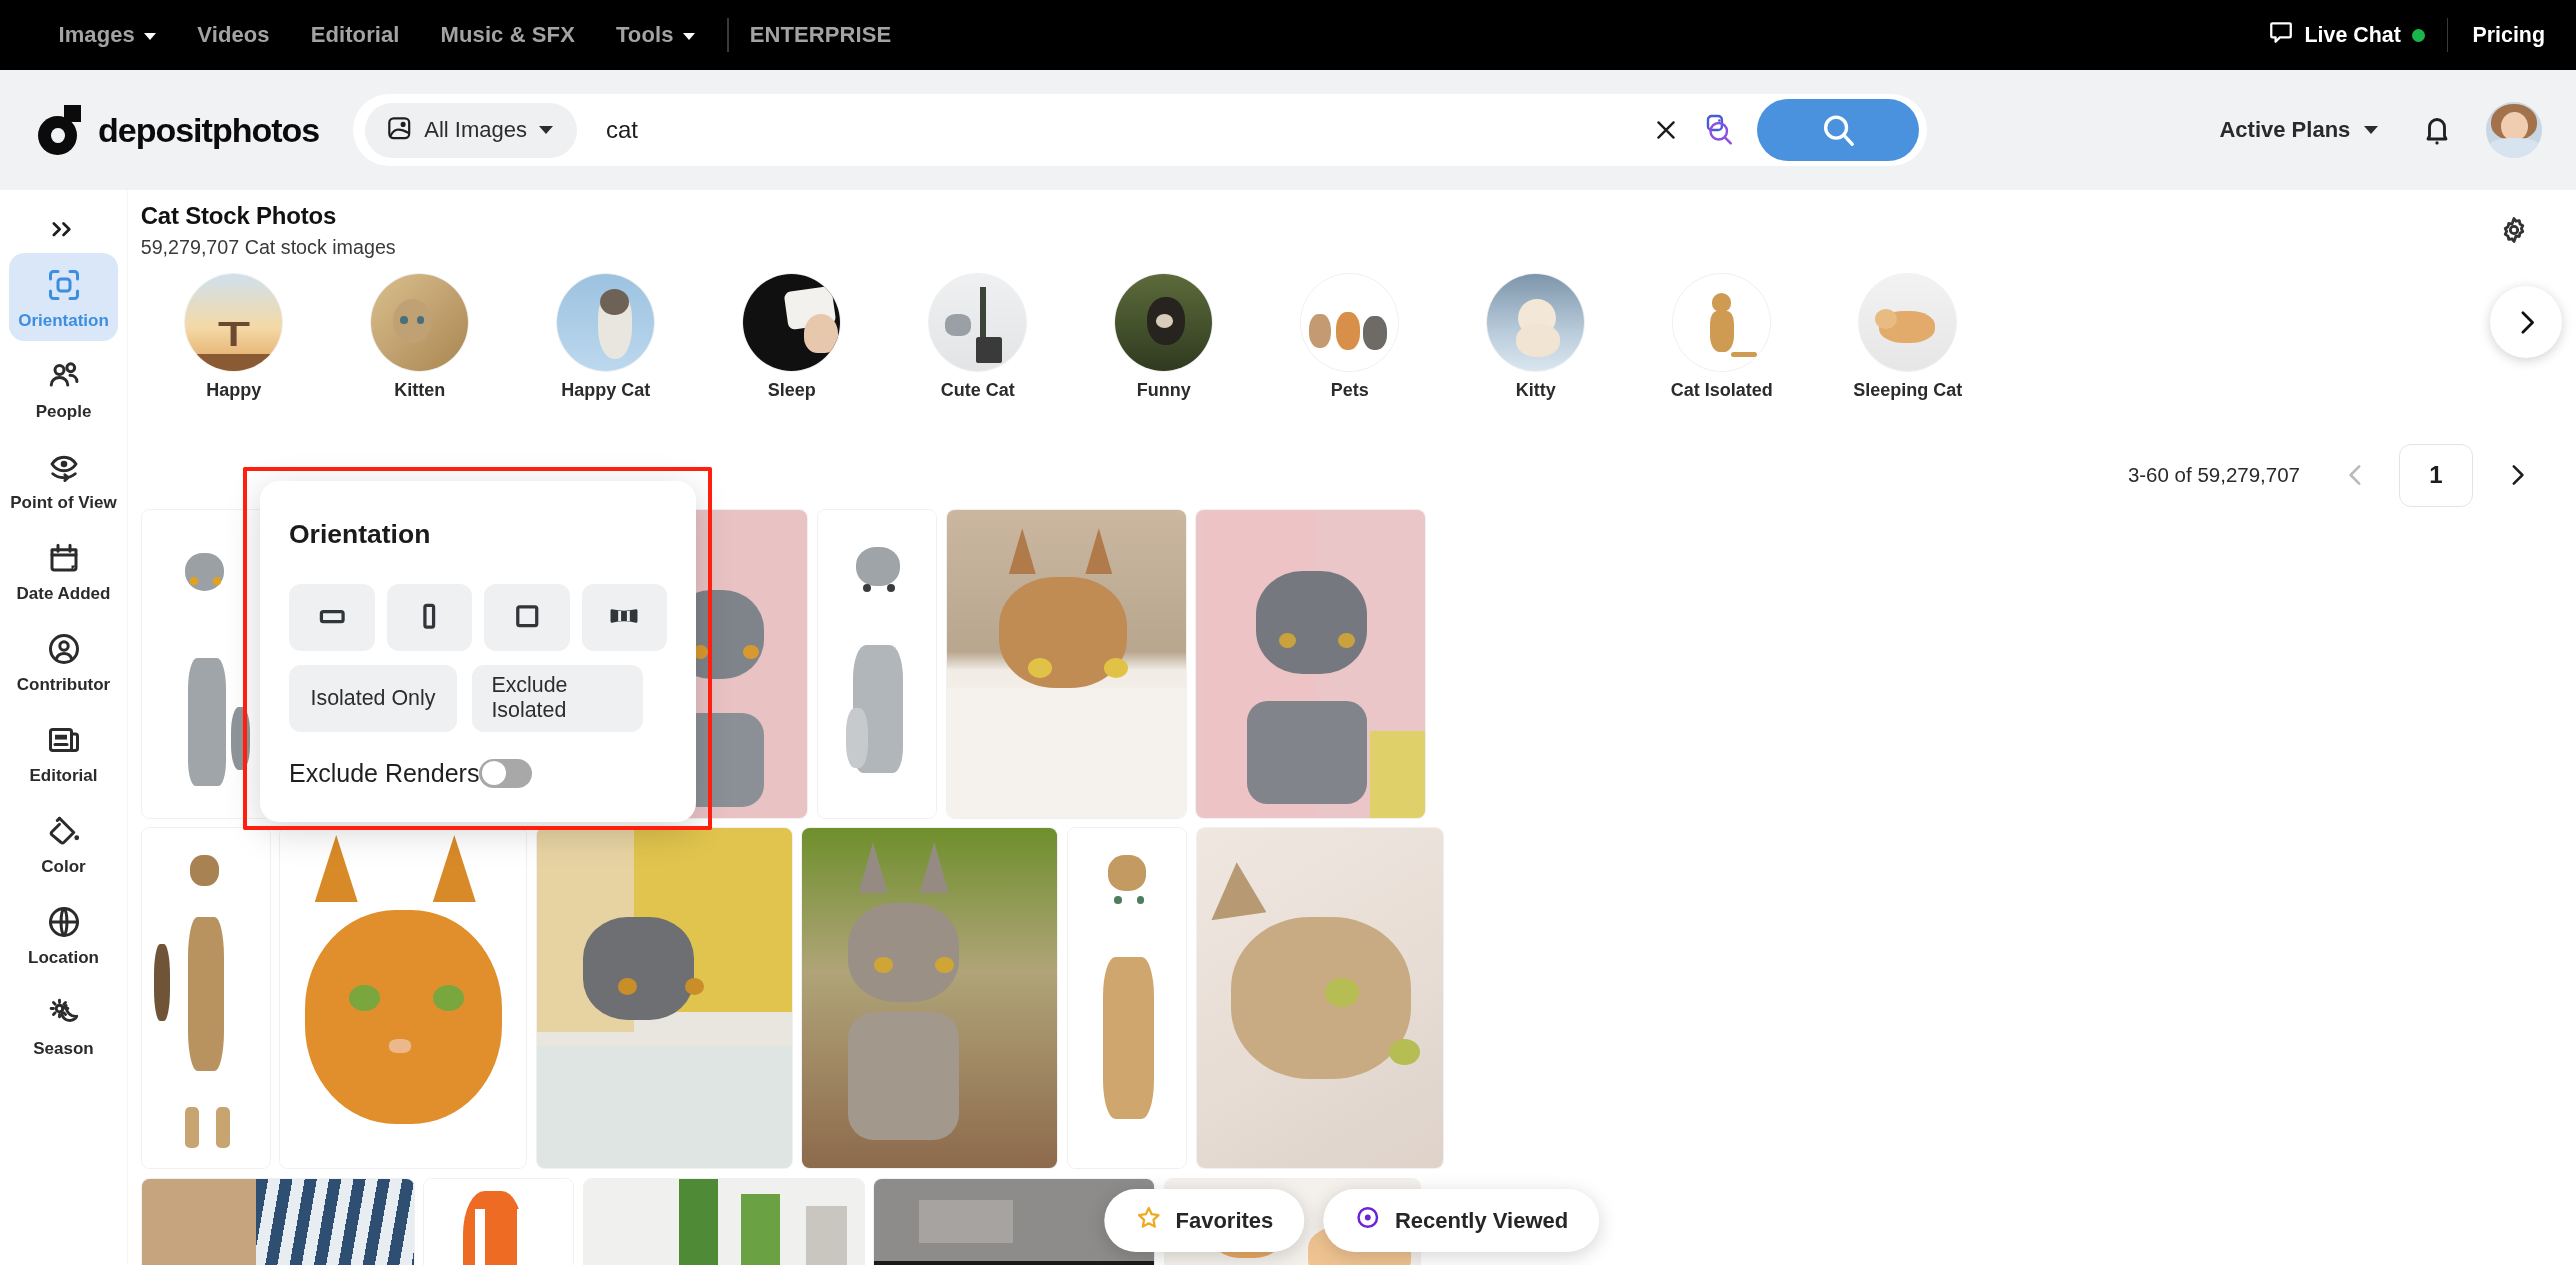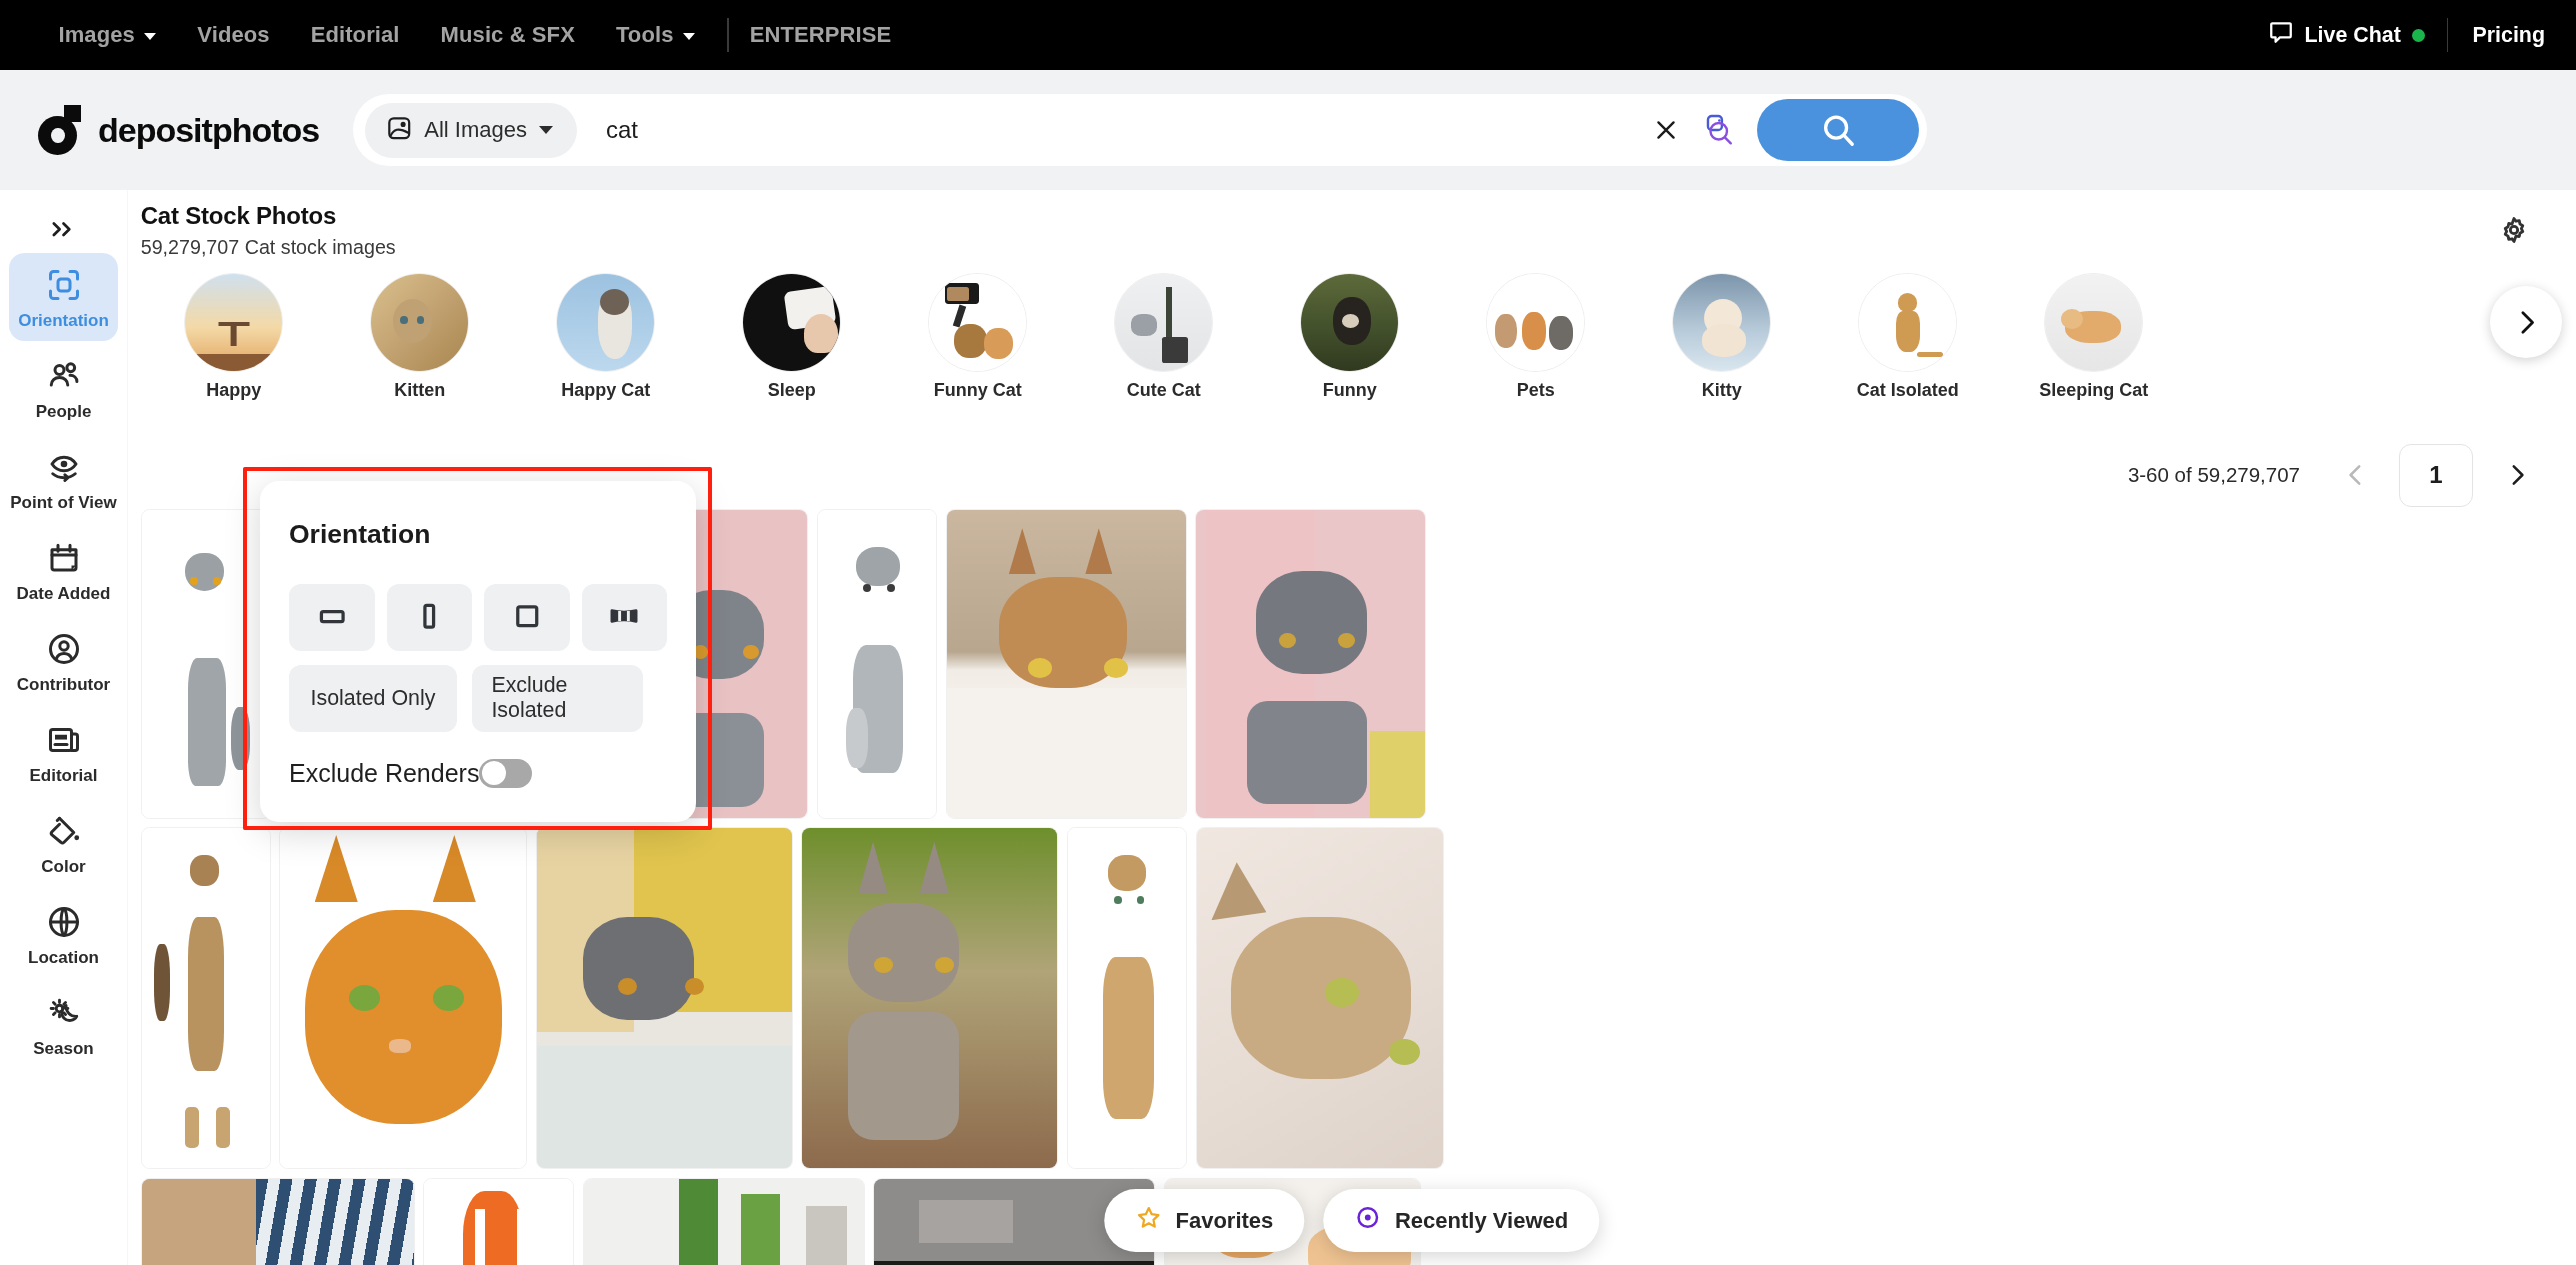--- a/index.html
+++ b/index.html
@@ -374,20 +374,37 @@
       </svg>
     </div>
     <div class="search-go">
       <svg width="38" height="38" viewBox="0 0 24 24" fill="none" stroke="#ffffff" stroke-width="2.1" stroke-linecap="round">
         <circle cx="10.8" cy="10.5" r="6.6"></circle>
         <path d="M15.8 15.4L21 21"></path>
       </svg>
     </div>
   </div>
 
+  <div class="header-right">
+    <div class="active-plans">
+      <span>Active Plans</span>
+      <i class="mini-caret"></i>
+    </div>
+    <div class="bell-btn">
+      <svg width="36" height="36" viewBox="0 0 24 24" fill="none" stroke="#1f1f1f" stroke-width="1.9" stroke-linecap="round" stroke-linejoin="round">
+        <path d="M7 16V10a5 5 0 0 1 10 0v6l1 2H6l1-2z"></path>
+        <circle cx="12" cy="20.6" r="1.1" fill="#1f1f1f" stroke="none"></circle>
+      </svg>
+    </div>
+    <div class="avatar">
+      <i class="hair"></i>
+        <i class="face"></i>
+        <i class="body"></i>
+    </div>
+  </div>
 </div>
 
 <div class="shell">
 
   <div class="sidebar">
     <div class="expand-btn">
       <svg width="29" height="20.5" viewBox="0 0 30 20" fill="none" stroke="#1f1f1f" stroke-width="2.8" stroke-linecap="round" stroke-linejoin="round">
         <path d="M5 4l6 6-6 6M15 4l6 6-6 6"></path>
       </svg>
     </div>
@@ -544,32 +561,20 @@
       <div class="cat-card">
         <div class="cat-thumb">
           <div class="ph" style="background:#101010;">
             <div style="position:absolute;right:6%;top:16%;width:48px;height:38px;border-radius:6.8px;background:#f3f1ee;transform:rotate(-8deg);"></div>
             <div style="position:absolute;right:2%;top:42%;width:34px;height:39px;border-radius:50% 50% 40% 40%;background:#e8c8ad;"></div>
           </div>
         </div>
         <div class="cat-label">Sleep</div>
       </div>
 
-      <div class="cat-card">
-        <div class="cat-thumb">
-          <div class="ph" style="background:#ffffff;">
-            <div style="position:absolute;left:16%;top:10%;width:34px;height:20.5px;border-radius:3.4px;background:#1a1a1a;"></div>
-            <div style="position:absolute;left:18%;top:14%;width:22px;height:13.7px;border-radius:2.6px;background:#b08a5e;"></div>
-            <div style="position:absolute;left:28%;top:32%;width:6.8px;height:22px;background:#2a2a2a;transform:rotate(18deg);"></div>
-            <div style="position:absolute;left:26%;top:52%;width:32.5px;height:34px;border-radius:46%;background:#a8793f;"></div>
-            <div style="position:absolute;left:56%;top:56%;width:29px;height:31px;border-radius:46%;background:#d89b58;"></div>
-          </div>
-        </div>
-        <div class="cat-label">Funny Cat</div>
-      </div>
 
       <div class="cat-card">
         <div class="cat-thumb">
           <div class="ph" style="background:linear-gradient(180deg,#eef0f1 0%,#e2e4e5 100%);">
             <div style="position:absolute;left:52%;top:14%;width:6.8px;height:53px;background:#3c4437;"></div>
             <div style="position:absolute;left:48%;bottom:8%;width:26px;height:26px;border-radius:2.6px;background:#3a3a3a;"></div>
             <div style="position:absolute;left:16%;top:42%;width:26px;height:22px;border-radius:40%;background:#9aa0a5;"></div>
           </div>
         </div>
         <div class="cat-label">Cute Cat</div>

